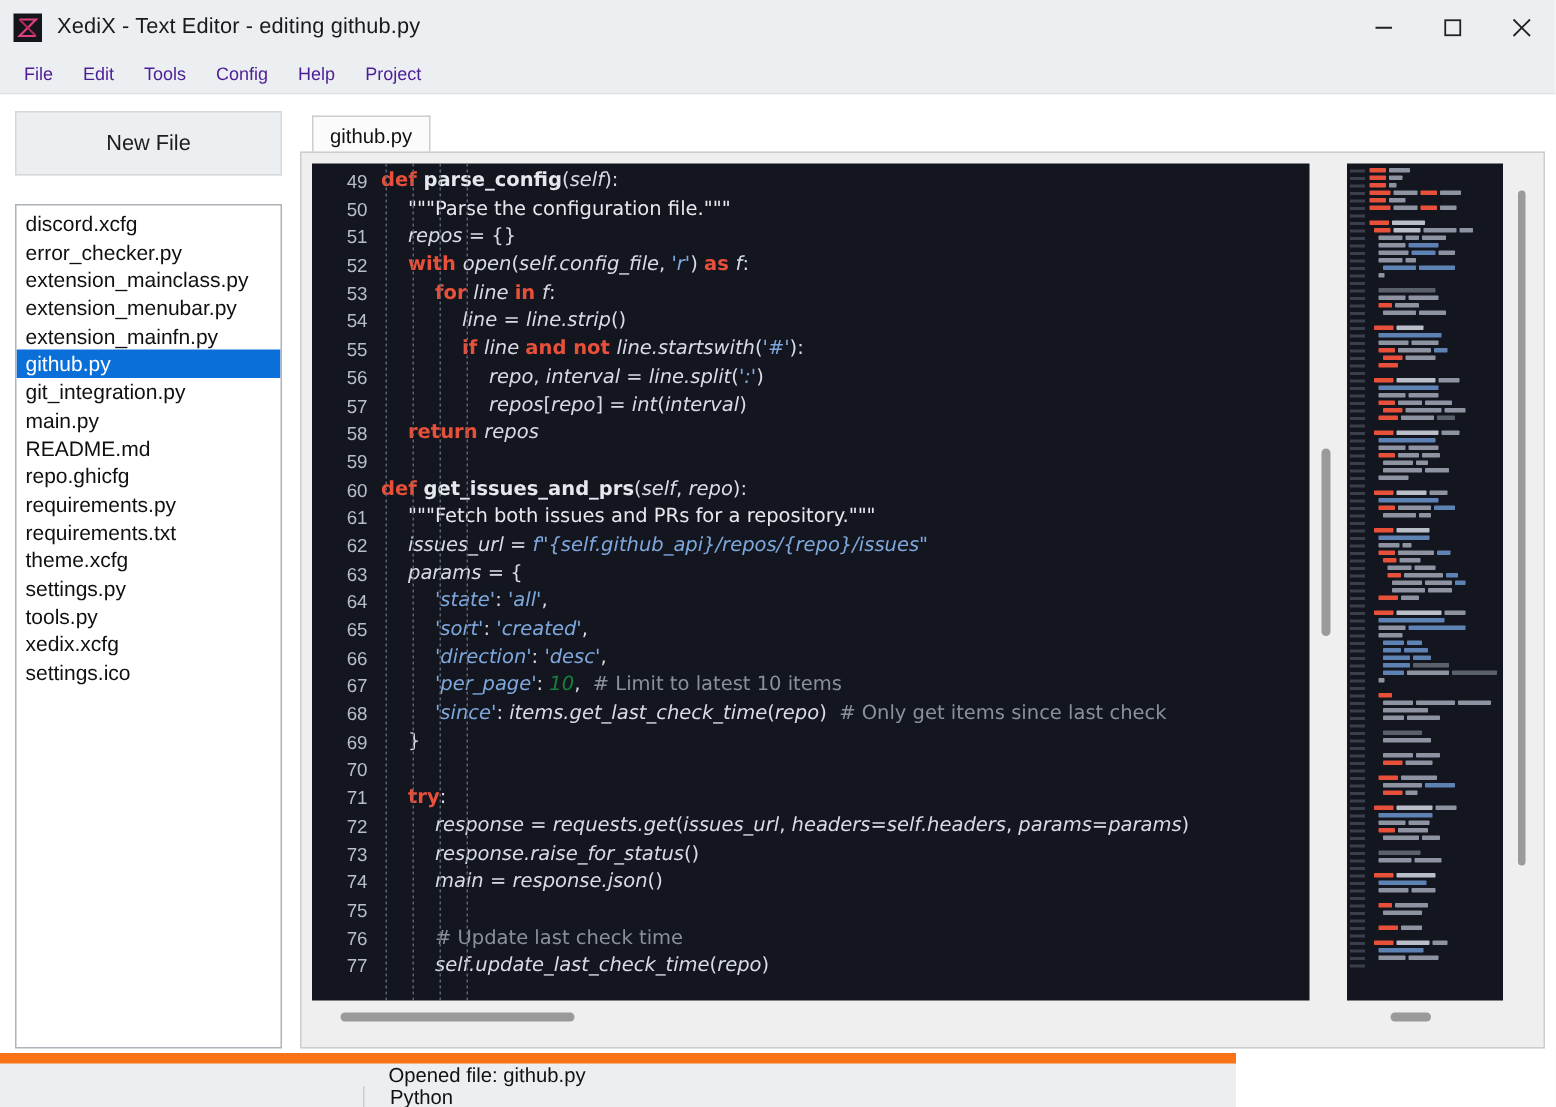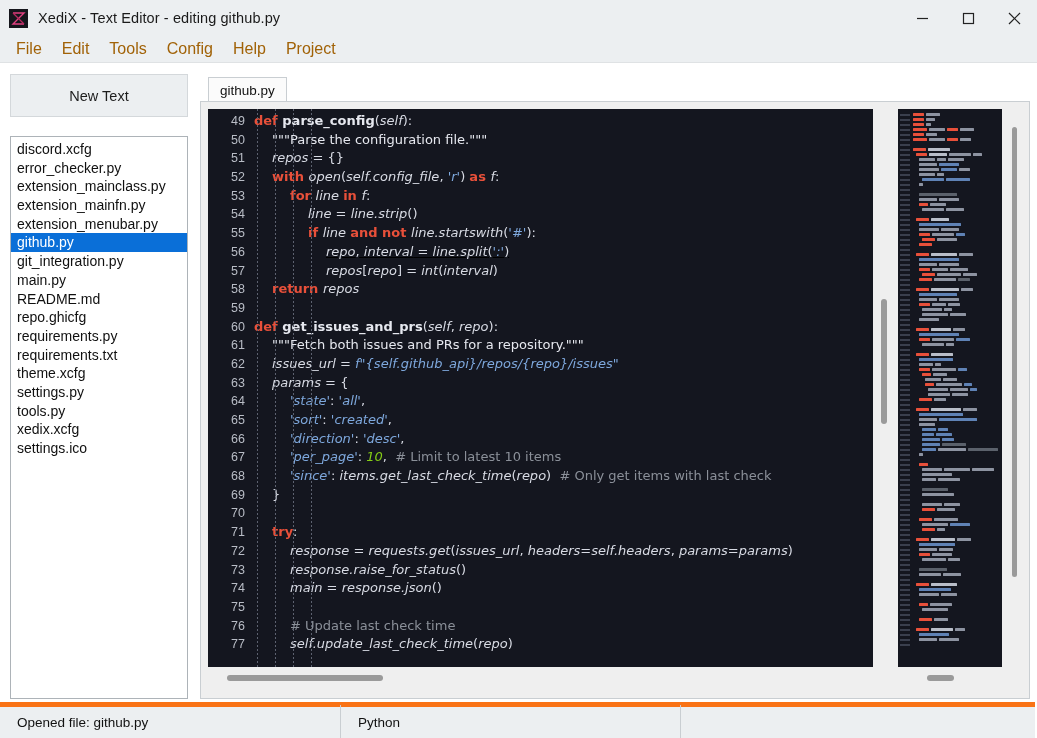--- a/index.html
+++ b/index.html
@@ -35,21 +35,21 @@
   .wbtn svg { display: block; }
   #win-spacer { flex: 1 1 auto; }
 
   
   #menubar {
     position: absolute; left: 0; top: 36px; width: 1037px; height: 27px;
     background: #eceff1; display: flex; align-items: center;
     border-bottom: 1px solid #dfe2e4;
   }
   .menu-item {
-    font-size: 16px; color: #a16207; padding: 3px 9px; margin-left: 2px;
+    font-size: 12px; color: #4c1d95; padding: 3px 9px; margin-left: 2px;
     white-space: nowrap; cursor: default;
   }
   .menu-item:first-child { margin-left: 7px; }
 
   
   #body-area {
     position: absolute; left: 0; top: 63px; width: 1037px; height: 637px;
     background: #ffffff;
   }
 
@@ -111,21 +111,21 @@
     color: #b9bdc6; padding-right: 9px; font-style: normal;
     font-family: "Liberation Sans", sans-serif; font-size: 12.5px;
     vertical-align: top;
   }
   .code { display: inline-block; vertical-align: top; }
   .kw { color: #e8503a; font-weight: bold; }
   .fn { color: #e6e8ef; font-weight: bold; }
   .id { color: #d8dbe4; font-style: italic; }
   .pl { color: #d8dbe4; }
   .str { color: #7ea8dd; font-style: italic; }
-  .num { color: #84cc16; font-style: italic; }
+  .num { color: #15803d; font-style: italic; }
   .doc { color: #e6e8ef; }
   .cmt { color: #8b9099; }
   .op { color: #d8dbe4; }
 
   
   .guide {
     position: absolute; top: 0; width: 1px; height: 100%;
     background-image: linear-gradient(to bottom, #5d6270 0 2px, transparent 2px 4px);
     background-size: 1px 4px;
   }
@@ -185,23 +185,23 @@
     position: absolute; left: 697px; top: 569px; width: 124px; height: 14px;
     background: #efefef;
   }
   #mh-scroll-thumb {
     position: absolute; left: 29px; top: 4px; width: 27px; height: 6px;
     background: #9a9a9a; border-radius: 3px;
   }
 
   
   #statusbar {
-    position: absolute; left: 0; top: 702px; width: 1035px; height: 36px;
-    background: #eceff1; border-top: 5px solid #f97316;
-    display: flex; align-items: center;
+    position: absolute; left: 0; top: 702px; width: 824px; height: 36px;
+    background: #eceff1; border-top: 7px solid #f97316;
+    display: flex; align-items: center; flex-direction: column;
   }
   .status-cell {
     height: 36px; display: flex; align-items: center;
     font-size: 13.5px; color: #111; padding-left: 17px;
   }
   #status-msg { width: 340px; }
   #status-lang { width: 340px; border-left: 1px solid #c9ced2; }
   #status-extra { flex: 1 1 auto; border-left: 1px solid #c9ced2; }
 </style>
 </head>
@@ -239,27 +239,27 @@
     <div class="menu-item">Edit</div>
     <div class="menu-item">Tools</div>
     <div class="menu-item">Config</div>
     <div class="menu-item">Help</div>
     <div class="menu-item">Project</div>
   </div>
 
 <div id="body-area">
 
   <div id="left-panel">
-    <div id="new-file-btn">New Text</div>
+    <div id="new-file-btn">New File</div>
     <div id="file-list">
         <div class="file-row">discord.xcfg</div>
         <div class="file-row">error_checker.py</div>
         <div class="file-row">extension_mainclass.py</div>
+        <div class="file-row">extension_menubar.py</div>
         <div class="file-row">extension_mainfn.py</div>
-        <div class="file-row">extension_menubar.py</div>
         <div class="file-row sel">github.py</div>
         <div class="file-row">git_integration.py</div>
         <div class="file-row">main.py</div>
         <div class="file-row">README.md</div>
         <div class="file-row">repo.ghicfg</div>
         <div class="file-row">requirements.py</div>
         <div class="file-row">requirements.txt</div>
         <div class="file-row">theme.xcfg</div>
         <div class="file-row">settings.py</div>
         <div class="file-row">tools.py</div>
@@ -275,33 +275,33 @@
     <div id="editor-panel">
       <div id="code-area">
         <div id="code-inner">
             <div class="cline"><span class="ln">49</span><span class="code" style="padding-left: 0px;"><span class="kw">def </span><span class="fn">parse_config</span><span class="pl">(</span><span class="id">self</span><span class="pl">):</span></span></div>
             <div class="cline"><span class="ln">50</span><span class="code" style="padding-left: 18px;"><span class="doc">"""Parse the configuration file."""</span></span></div>
             <div class="cline"><span class="ln">51</span><span class="code" style="padding-left: 18px;"><span class="id">repos</span><span class="op"> = </span><span class="pl">{}</span></span></div>
             <div class="cline"><span class="ln">52</span><span class="code" style="padding-left: 18px;"><span class="kw">with </span><span class="id">open</span><span class="pl">(</span><span class="id">self.config_file</span><span class="pl">, </span><span class="str">'r'</span><span class="pl">) </span><span class="kw">as </span><span class="id">f</span><span class="pl">:</span></span></div>
             <div class="cline"><span class="ln">53</span><span class="code" style="padding-left: 36px;"><span class="kw">for </span><span class="id">line </span><span class="kw">in </span><span class="id">f</span><span class="pl">:</span></span></div>
             <div class="cline"><span class="ln">54</span><span class="code" style="padding-left: 54px;"><span class="id">line</span><span class="op"> = </span><span class="id">line.strip</span><span class="pl">()</span></span></div>
             <div class="cline"><span class="ln">55</span><span class="code" style="padding-left: 54px;"><span class="kw">if </span><span class="id">line </span><span class="kw">and </span><span class="kw">not </span><span class="id">line.startswith</span><span class="pl">(</span><span class="str">'#'</span><span class="pl">):</span></span></div>
-            <div class="cline"><span class="ln">56</span><span class="code" style="padding-left: 72px; text-decoration: underline;"><span class="id">repo</span><span class="pl">, </span><span class="id">interval</span><span class="op"> = </span><span class="id">line.split</span><span class="pl">(</span><span class="str">':'</span><span class="pl">)</span></span></div>
+            <div class="cline"><span class="ln">56</span><span class="code" style="padding-left: 72px;"><span class="id">repo</span><span class="pl">, </span><span class="id">interval</span><span class="op"> = </span><span class="id">line.split</span><span class="pl">(</span><span class="str">':'</span><span class="pl">)</span></span></div>
             <div class="cline"><span class="ln">57</span><span class="code" style="padding-left: 72px;"><span class="id">repos</span><span class="pl">[</span><span class="id">repo</span><span class="pl">]</span><span class="op"> = </span><span class="id">int</span><span class="pl">(</span><span class="id">interval</span><span class="pl">)</span></span></div>
             <div class="cline"><span class="ln">58</span><span class="code" style="padding-left: 18px;"><span class="kw">return </span><span class="id">repos</span></span></div>
             <div class="cline"><span class="ln">59</span><span class="code" style="padding-left: 0px;"></span></div>
             <div class="cline"><span class="ln">60</span><span class="code" style="padding-left: 0px;"><span class="kw">def </span><span class="fn">get_issues_and_prs</span><span class="pl">(</span><span class="id">self</span><span class="pl">, </span><span class="id">repo</span><span class="pl">):</span></span></div>
             <div class="cline"><span class="ln">61</span><span class="code" style="padding-left: 18px;"><span class="doc">"""Fetch both issues and PRs for a repository."""</span></span></div>
             <div class="cline"><span class="ln">62</span><span class="code" style="padding-left: 18px;"><span class="id">issues_url</span><span class="op"> = </span><span class="str">f"{self.github_api}/repos/{repo}/issues"</span></span></div>
             <div class="cline"><span class="ln">63</span><span class="code" style="padding-left: 18px;"><span class="id">params</span><span class="op"> = </span><span class="pl">{</span></span></div>
             <div class="cline"><span class="ln">64</span><span class="code" style="padding-left: 36px;"><span class="str">'state'</span><span class="pl">: </span><span class="str">'all'</span><span class="pl">,</span></span></div>
             <div class="cline"><span class="ln">65</span><span class="code" style="padding-left: 36px;"><span class="str">'sort'</span><span class="pl">: </span><span class="str">'created'</span><span class="pl">,</span></span></div>
             <div class="cline"><span class="ln">66</span><span class="code" style="padding-left: 36px;"><span class="str">'direction'</span><span class="pl">: </span><span class="str">'desc'</span><span class="pl">,</span></span></div>
             <div class="cline"><span class="ln">67</span><span class="code" style="padding-left: 36px;"><span class="str">'per_page'</span><span class="pl">: </span><span class="num">10</span><span class="pl">,  </span><span class="cmt"># Limit to latest 10 items</span></span></div>
-            <div class="cline"><span class="ln">68</span><span class="code" style="padding-left: 36px;"><span class="str">'since'</span><span class="pl">: </span><span class="id">items.get_last_check_time</span><span class="pl">(</span><span class="id">repo</span><span class="pl">)  </span><span class="cmt"># Only get items with last check</span></span></div>
+            <div class="cline"><span class="ln">68</span><span class="code" style="padding-left: 36px;"><span class="str">'since'</span><span class="pl">: </span><span class="id">items.get_last_check_time</span><span class="pl">(</span><span class="id">repo</span><span class="pl">)  </span><span class="cmt"># Only get items since last check</span></span></div>
             <div class="cline"><span class="ln">69</span><span class="code" style="padding-left: 18px;"><span class="pl">}</span></span></div>
             <div class="cline"><span class="ln">70</span><span class="code" style="padding-left: 0px;"></span></div>
             <div class="cline"><span class="ln">71</span><span class="code" style="padding-left: 18px;"><span class="kw">try</span><span class="pl">:</span></span></div>
             <div class="cline"><span class="ln">72</span><span class="code" style="padding-left: 36px;"><span class="id">response</span><span class="op"> = </span><span class="id">requests.get</span><span class="pl">(</span><span class="id">issues_url</span><span class="pl">, </span><span class="id">headers</span><span class="op">=</span><span class="id">self.headers</span><span class="pl">, </span><span class="id">params</span><span class="op">=</span><span class="id">params</span><span class="pl">)</span></span></div>
             <div class="cline"><span class="ln">73</span><span class="code" style="padding-left: 36px;"><span class="id">response.raise_for_status</span><span class="pl">()</span></span></div>
             <div class="cline"><span class="ln">74</span><span class="code" style="padding-left: 36px;"><span class="id">main</span><span class="op"> = </span><span class="id">response.json</span><span class="pl">()</span></span></div>
             <div class="cline"><span class="ln">75</span><span class="code" style="padding-left: 0px;"></span></div>
             <div class="cline"><span class="ln">76</span><span class="code" style="padding-left: 36px;"><span class="cmt"># Update last check time</span></span></div>
             <div class="cline"><span class="ln">77</span><span class="code" style="padding-left: 36px;"><span class="id">self.update_last_check_time</span><span class="pl">(</span><span class="id">repo</span><span class="pl">)</span></span></div>
           </div>

